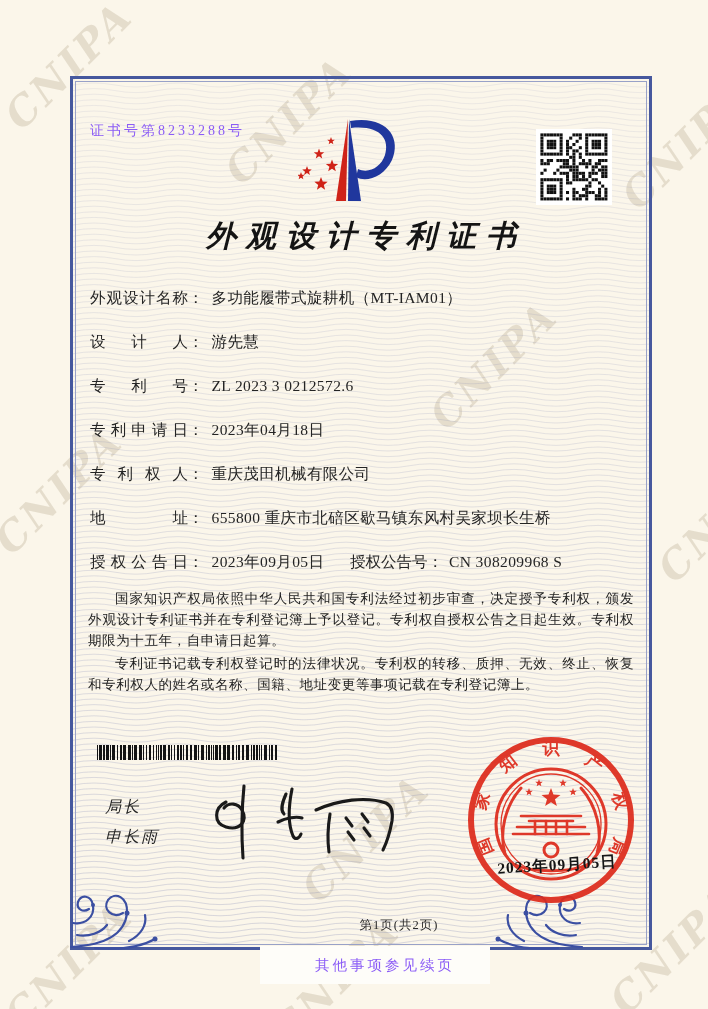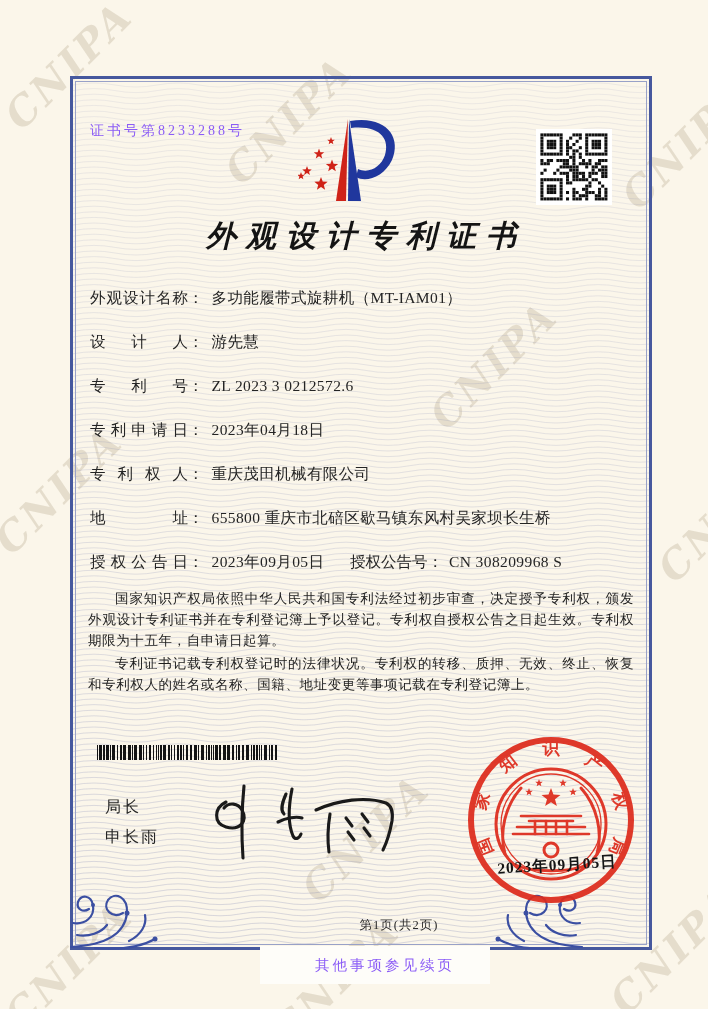--- a/index.html
+++ b/index.html
@@ -64,21 +64,21 @@
   
   .paras{
     position:absolute;left:88px;top:589px;width:546px;z-index:4;
     font-size:13.5px;line-height:20.8px;color:#1d1d1d;text-align:justify;
   }
   .paras p{margin:0 0 3px 0;text-indent:2em;letter-spacing:0.6px;}
   
   #barcode-svg{position:absolute;left:97px;top:745px;z-index:4;}
   .signer{position:absolute;left:105px;z-index:4;
     font-family:"Liberation Sans","DejaVu Sans",sans-serif;
-    font-size:16px;letter-spacing:2px;color:#242424;}
+    font-size:16px;letter-spacing:2px;color:#242424;font-style:italic;}
   #signer-title{top:797px;}
   #signer-name{top:827px;}
   #signature-svg{position:absolute;left:200px;top:780px;z-index:5;}
   #seal-svg{position:absolute;left:463px;top:732px;z-index:5;opacity:0.93;}
   .seal-date{
     position:absolute;left:472px;top:855px;width:170px;z-index:6;
     text-align:center;font-size:15.5px;font-weight:bold;color:#151515;
     letter-spacing:1px;transform:rotate(-3.5deg);
   }
   .page-number{

